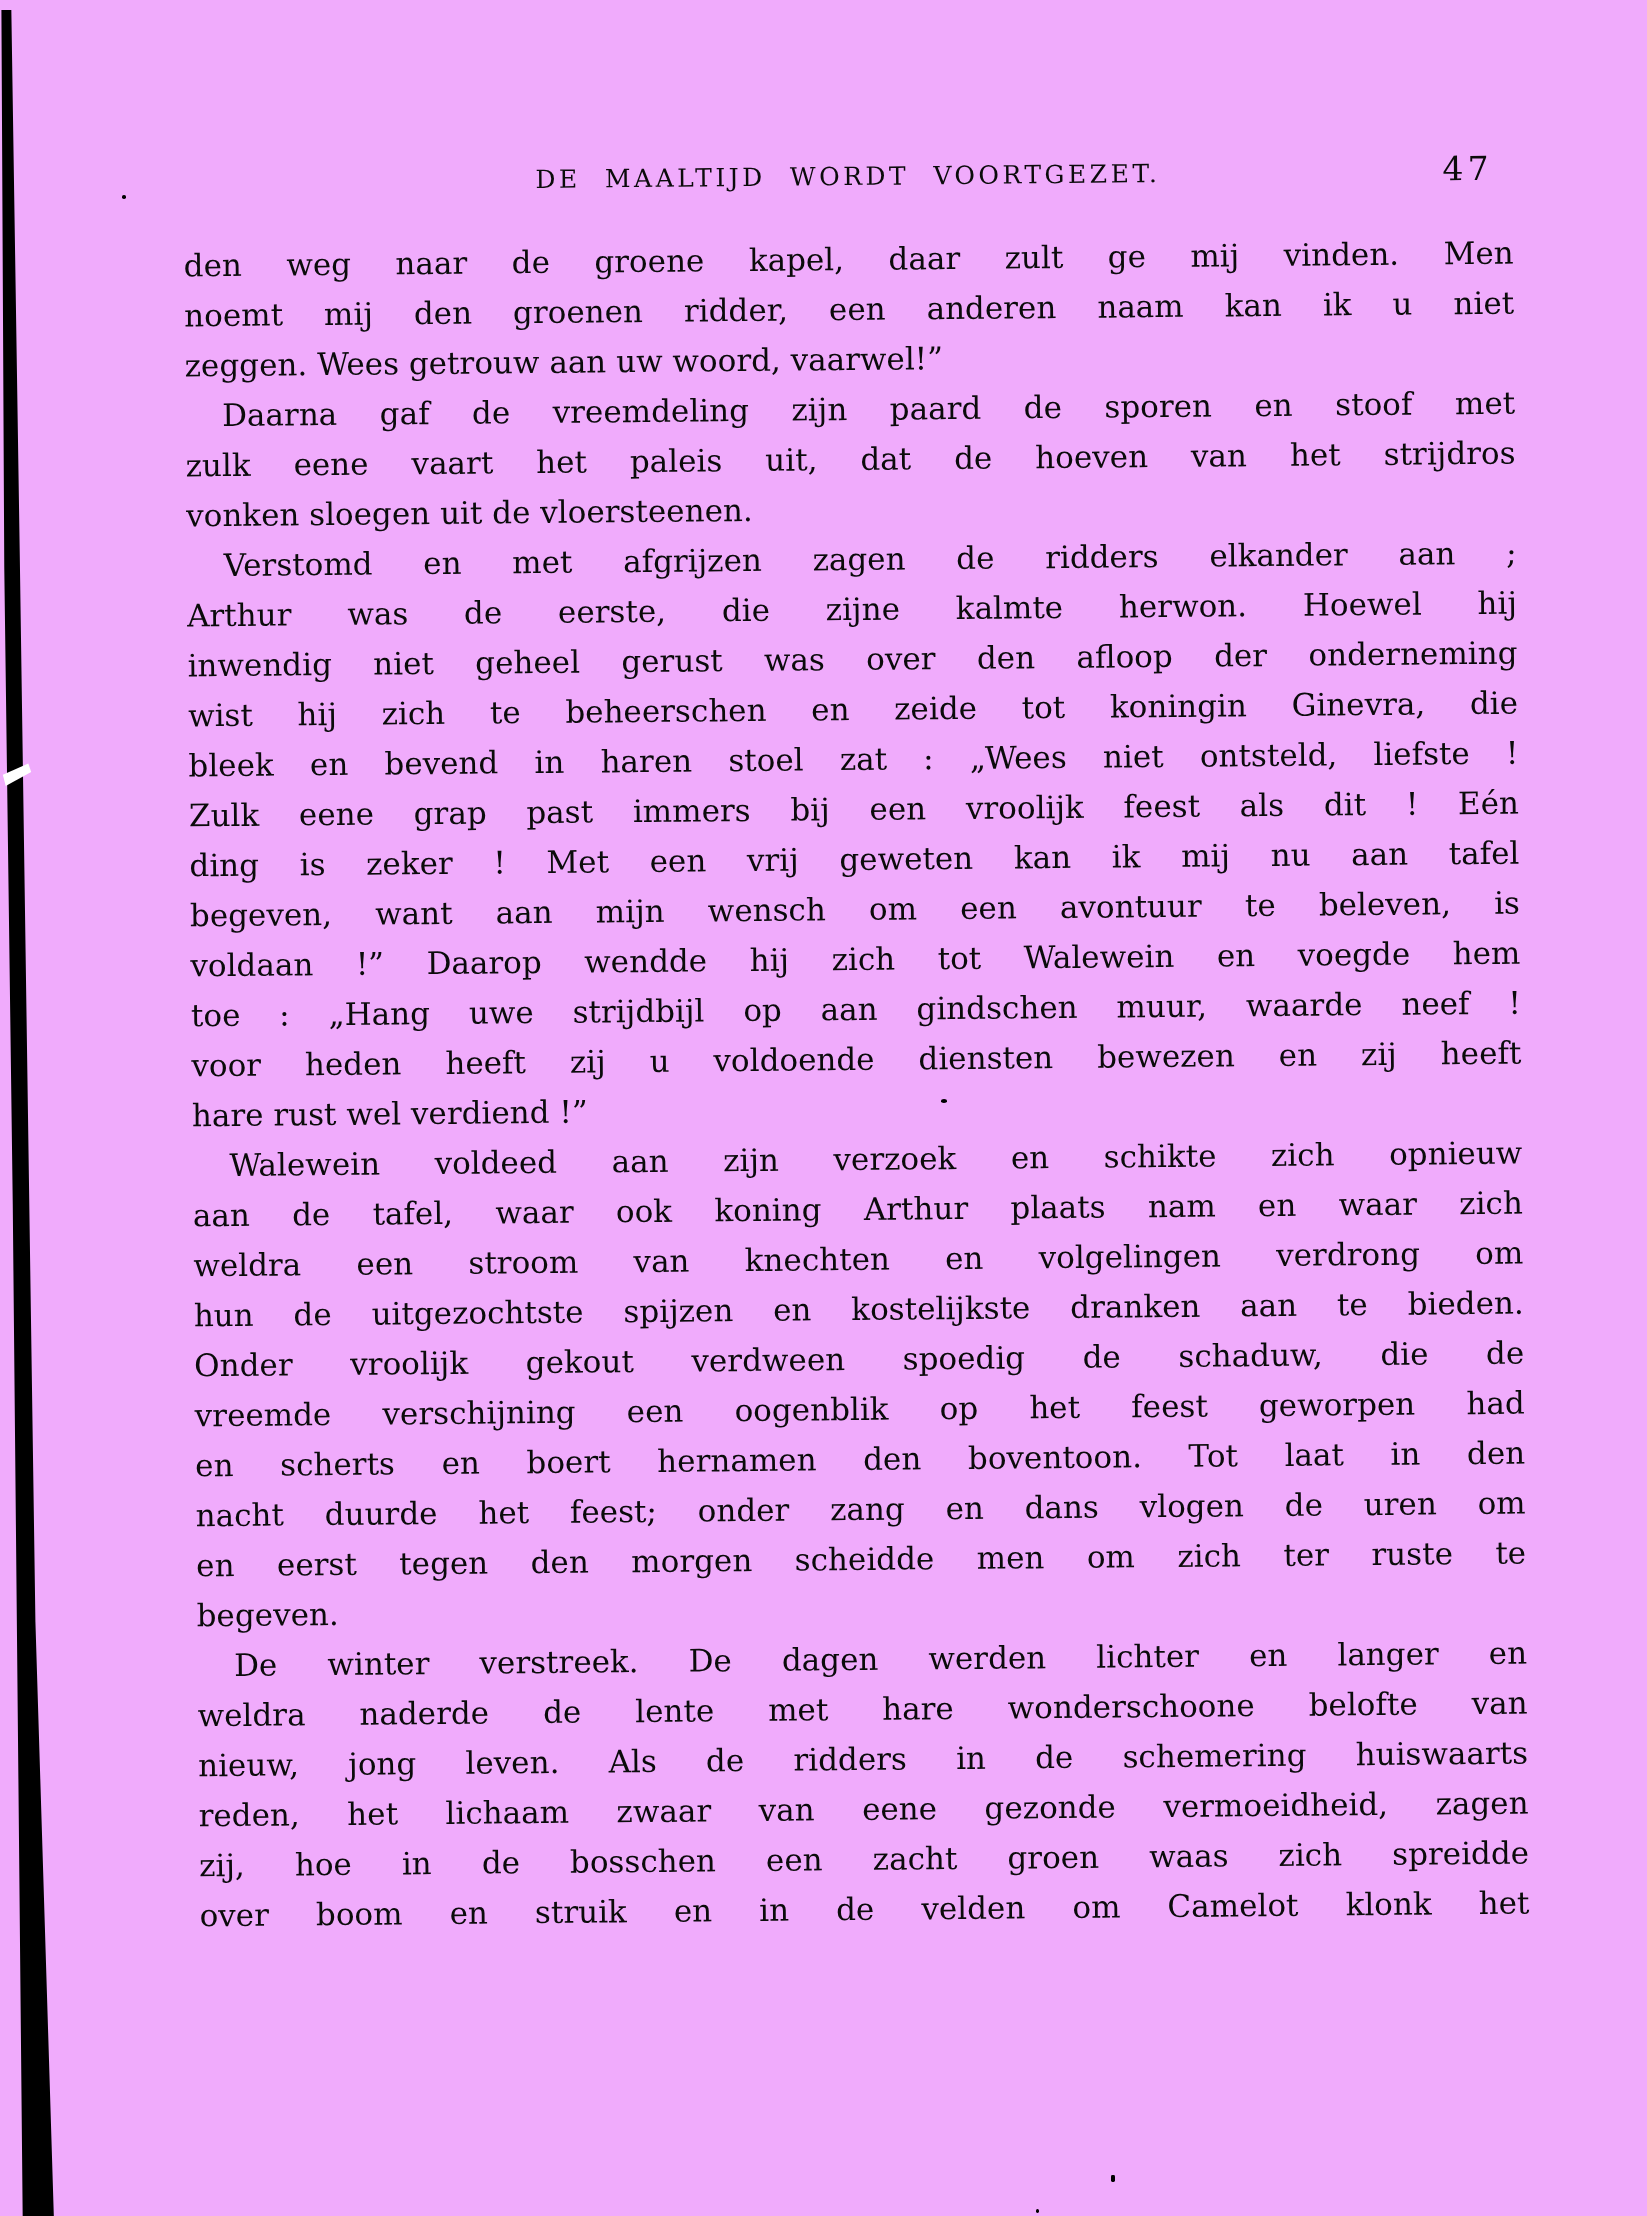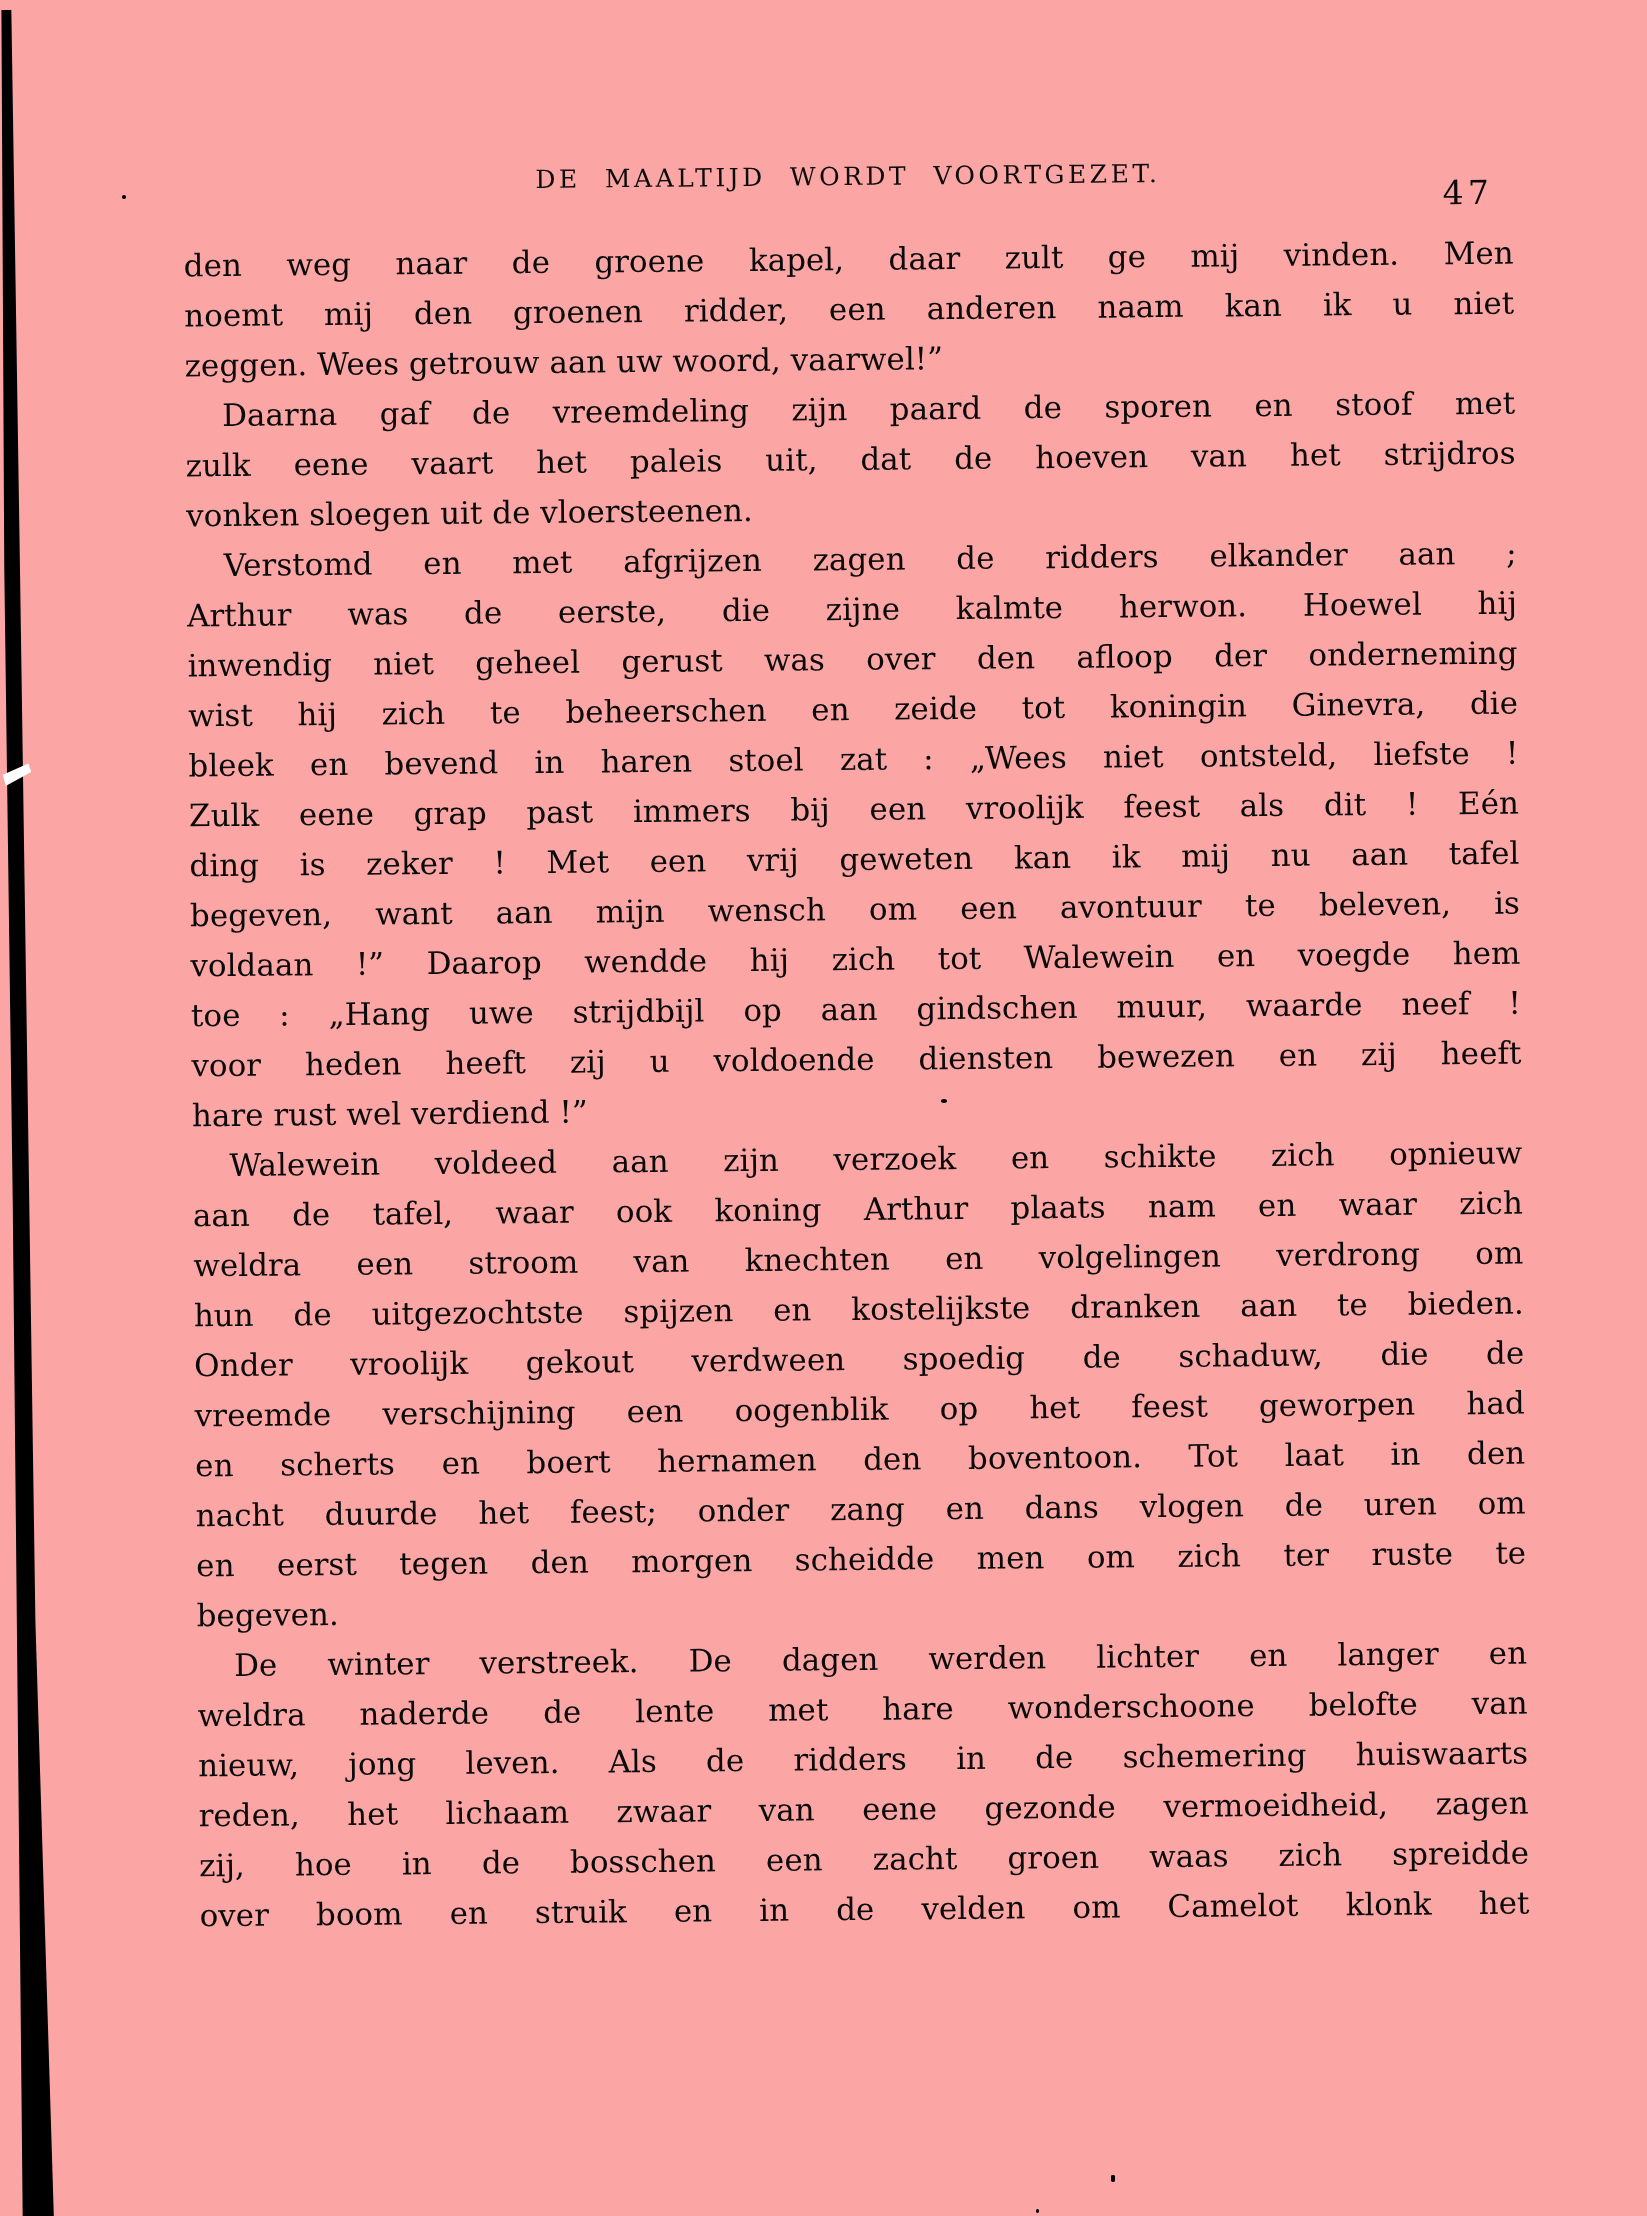--- a/index.html
+++ b/index.html
@@ -11,21 +11,21 @@
     position: relative;
     width: 1648px;
     height: 2216px;
     overflow: hidden;
     font-family: "DejaVu Serif", serif;
     color: #0b0b0b;
   }
   .page {
     position: absolute;
     inset: 0;
-    background: #fca5a5;
+    background: #f0abfc;
   }
   .gutter-svg {
     position: absolute;
     left: 0;
     top: 0;
   }
   .content {
     position: absolute;
     left: 183px;
     top: 164px;
@@ -44,21 +44,20 @@
     word-spacing: 12.7px;
     white-space: nowrap;
     padding-top: 4.2px;
   }
   .page-number {
     position: absolute;
     right: 20px;
     top: -2.8px;
     font-size: 33px;
     letter-spacing: 4.2px;
-    margin-top: 24px;
   }
   .body-text {
     font-size: 31px;
     line-height: 50px;
   }
   .line {
     height: 50px;
     overflow: visible;
     text-align: justify;
     text-align-last: left;

